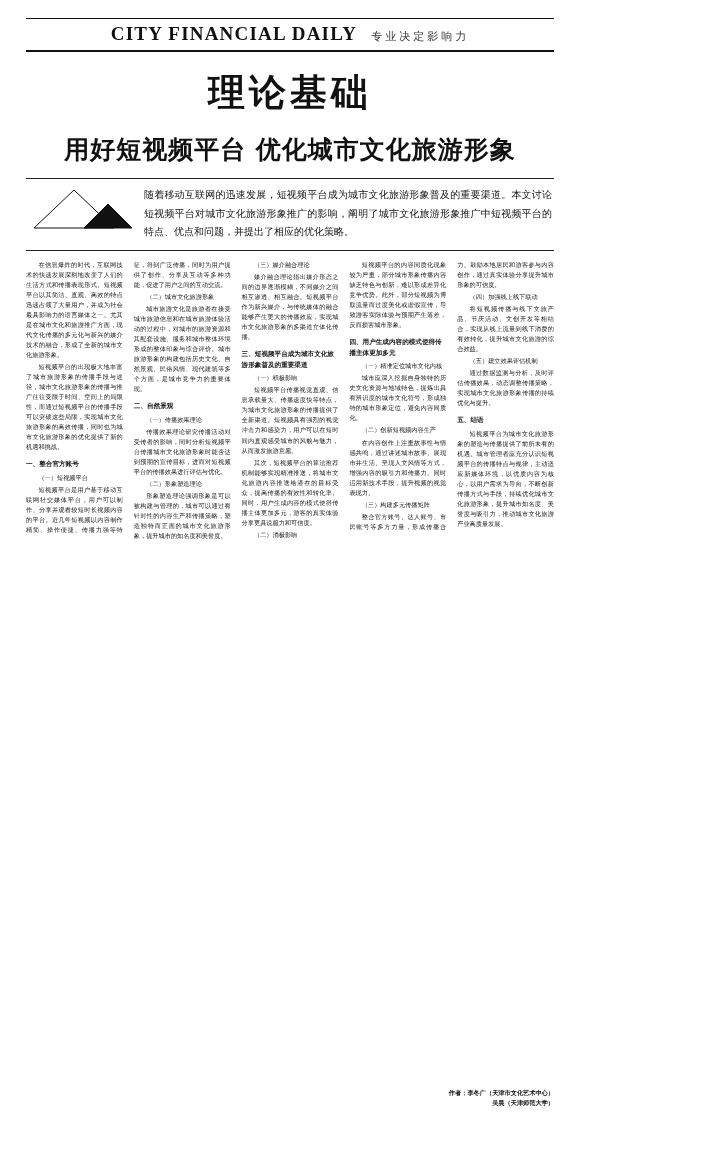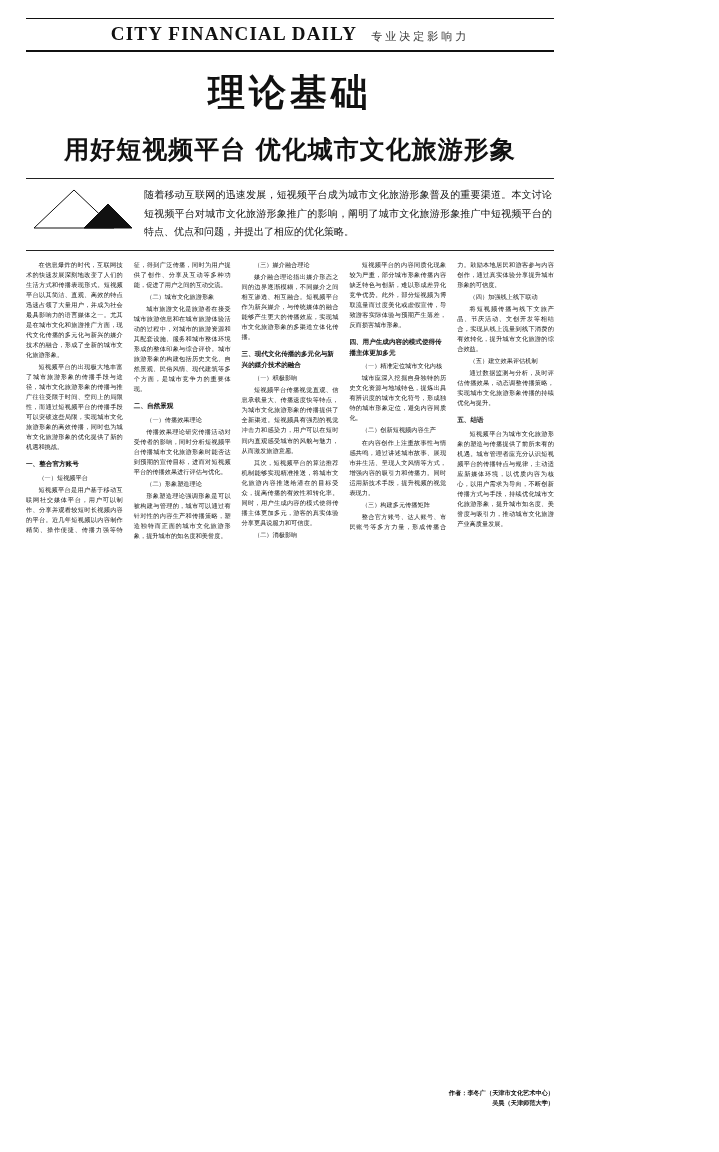--- a/index.html
+++ b/index.html
@@ -150,21 +150,21 @@
       <p>短视频平台是用户基于移动互联网社交媒体平台，用户可以制作、分享并观看较短时长视频内容的平台。近几年短视频以内容制作精简、操作便捷、传播力强等特征，得到广泛传播，同时为用户提供了创作、分享及互动等多种功能，促进了用户之间的互动交流。</p>
       <p>（二）城市文化旅游形象</p>
       <p>城市旅游文化是旅游者在接受城市旅游信息和在城市旅游体验活动的过程中，对城市的旅游资源和其配套设施、服务和城市整体环境形成的整体印象与综合评价。城市旅游形象的构建包括历史文化、自然景观、民俗风情、现代建筑等多个方面，是城市竞争力的重要体现。</p>
       <h3>二、自然景观</h3>
       <p>（一）传播效果理论</p>
       <p>传播效果理论研究传播活动对受传者的影响，同时分析短视频平台传播城市文化旅游形象时能否达到预期的宣传目标，进而对短视频平台的传播效果进行评估与优化。</p>
       <p>（二）形象塑造理论</p>
       <p>形象塑造理论强调形象是可以被构建与管理的，城市可以通过有针对性的内容生产和传播策略，塑造独特而正面的城市文化旅游形象，提升城市的知名度和美誉度。</p>
       <p>（三）媒介融合理论</p>
       <p>媒介融合理论指出媒介形态之间的边界逐渐模糊，不同媒介之间相互渗透、相互融合。短视频平台作为新兴媒介，与传统媒体的融合能够产生更大的传播效应，实现城市文化旅游形象的多渠道立体化传播。</p>
-      <h3>三、现代文化传播的多元化与新兴的媒介技术的融合</h3>
+      <h3>三、短视频平台成为城市文化旅游形象普及的重要渠道</h3>
       <p>（一）积极影响</p>
       <p>短视频平台传播视觉直观、信息承载量大、传播速度快等特点，为城市文化旅游形象的传播提供了全新渠道。短视频具有强烈的视觉冲击力和感染力，用户可以在短时间内直观感受城市的风貌与魅力，从而激发旅游意愿。</p>
       <p>其次，短视频平台的算法推荐机制能够实现精准推送，将城市文化旅游内容推送给潜在的目标受众，提高传播的有效性和转化率。同时，用户生成内容的模式使得传播主体更加多元，游客的真实体验分享更具说服力和可信度。</p>
       <p>（二）消极影响</p>
       <p>短视频平台的内容同质化现象较为严重，部分城市形象传播内容缺乏特色与创新，难以形成差异化竞争优势。此外，部分短视频为博取流量而过度美化或虚假宣传，导致游客实际体验与预期产生落差，反而损害城市形象。</p>
       <h3>四、用户生成内容的模式使得传播主体更加多元</h3>
       <p>（一）精准定位城市文化内核</p>
       <p>城市应深入挖掘自身独特的历史文化资源与地域特色，提炼出具有辨识度的城市文化符号，形成独特的城市形象定位，避免内容同质化。</p>
       <p>（二）创新短视频内容生产</p>
       <p>在内容创作上注重故事性与情感共鸣，通过讲述城市故事、展现市井生活、呈现人文风情等方式，增强内容的吸引力和传播力。同时运用新技术手段，提升视频的视觉表现力。</p>

